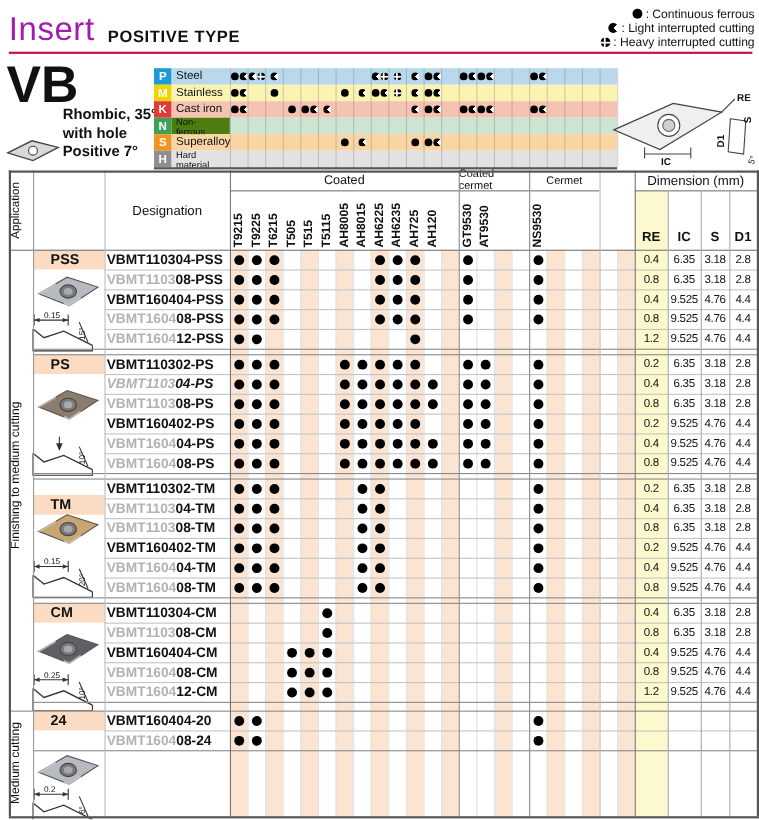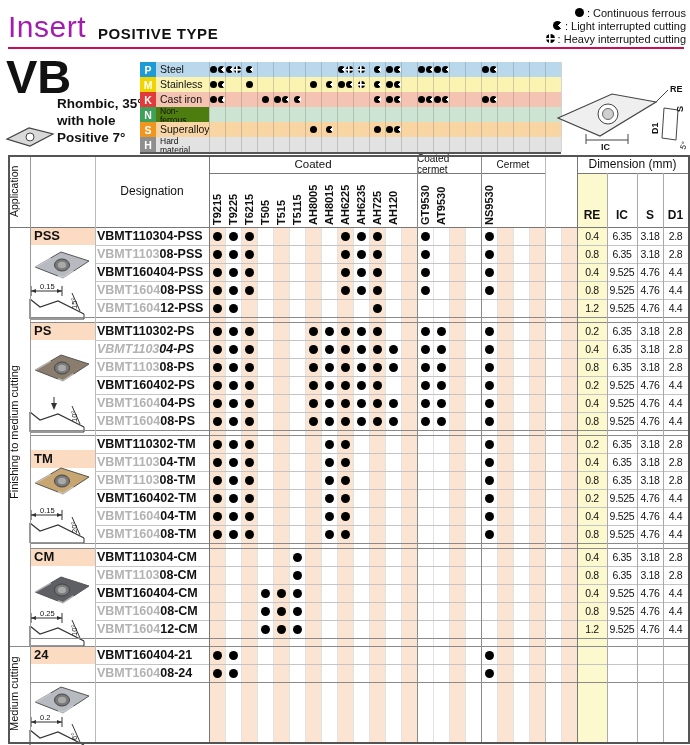--- a/index.html
+++ b/index.html
@@ -22,21 +22,21 @@
   .vb{font-size:47px;font-weight:700;line-height:.9;}
   .desc{font-size:13.5px;font-weight:700;line-height:17px;}
   .grade-label{font-weight:700;font-size:11px;line-height:16px;text-align:left;}
   .grphdr{font-size:11.5px;display:flex;align-items:center;justify-content:center;}
   .dimval{position:absolute;font-size:10.5px;letter-spacing:-0.3px;
           display:flex;align-items:center;justify-content:center;}
   .desig{position:absolute;font-size:12.5px;font-weight:700;line-height:18px;
          white-space:nowrap;}
   .desig .gray{color:#b2b2b2;}
   .gcell{position:absolute;background:#fbdcc3;font-weight:700;font-size:13px;
-         line-height:18px;padding-left:4px;box-sizing:border-box;}
+         line-height:18px;padding-left:16px;box-sizing:border-box;}
 </style>
 </head>
 <body>
 
 <div class="page">
 
   <div class="abs title" style="left:8px;top:10px">Insert</div>
   <div class="abs subtitle" style="left:98px;top:25px">POSITIVE TYPE</div>
   <div class="abs" style="left:8px;top:47px;width:676px;height:2px;background:#c8104e"></div>
 
@@ -661,21 +661,21 @@
           <line x1="3" y1="5" x2="3" y2="15" stroke="#333"></line>
           <line x1="34" y1="5" x2="34" y2="15" stroke="#333"></line>
           <polygon points="3,10 8,8 8,12" fill="#333"></polygon>
           <polygon points="34,10 29,8 29,12" fill="#333"></polygon>
           <text x="12" y="8" font-size="7.5" fill="#111">0.2</text>
           <polyline points="2,18 12,26 30,20 56,33" fill="none" stroke="#333" stroke-width="1.2"></polyline>
           <polyline points="2,18 2,38 56,38 56,33" fill="none" stroke="#333"></polyline>
           <line x1="44" y1="12" x2="52" y2="30" stroke="#333"></line>
           <text x="49" y="28" font-size="7.5" fill="#111" transform="rotate(-90 49 28)">6°</text>
         </svg></div>
-      <div class="desig" style="position: absolute; left: 97px; top: 646px; width: 110px;"><span>VBMT160404-21</span></div>
+      <div class="desig" style="position: absolute; left: 97px; top: 646px; width: 110px;"><span>VBMT160404-20</span></div>
       <div class="dot" style="position: absolute; left: 212.5px; top: 650.5px;"></div>
       <div class="dot" style="position: absolute; left: 228.5px; top: 650.5px;"></div>
       <div class="dot" style="position: absolute; left: 484.5px; top: 650.5px;"></div>
       <div class="desig" style="position: absolute; left: 97px; top: 664px; width: 110px;"><span class="gray">VBMT1604</span><span>08-24</span></div>
       <div class="dot" style="position: absolute; left: 212.5px; top: 668.5px;"></div>
       <div class="dot" style="position: absolute; left: 228.5px; top: 668.5px;"></div>
       <div class="dot" style="position: absolute; left: 484.5px; top: 668.5px;"></div>
       <div class="line" style="position: absolute; left: 95px; top: 664px; width: 593px; height: 1px; background: rgb(196, 196, 196);"></div>
       <div class="vtext" style="position: absolute; left: 8px; top: 227px; width: 22px; height: 411px; font-size: 11px; text-align: center;">Finishing to medium cutting</div>
       <div class="vtext" style="position: absolute; left: 8px; top: 646px; width: 22px; height: 96px; font-size: 11px; text-align: center;">Medium cutting</div>

